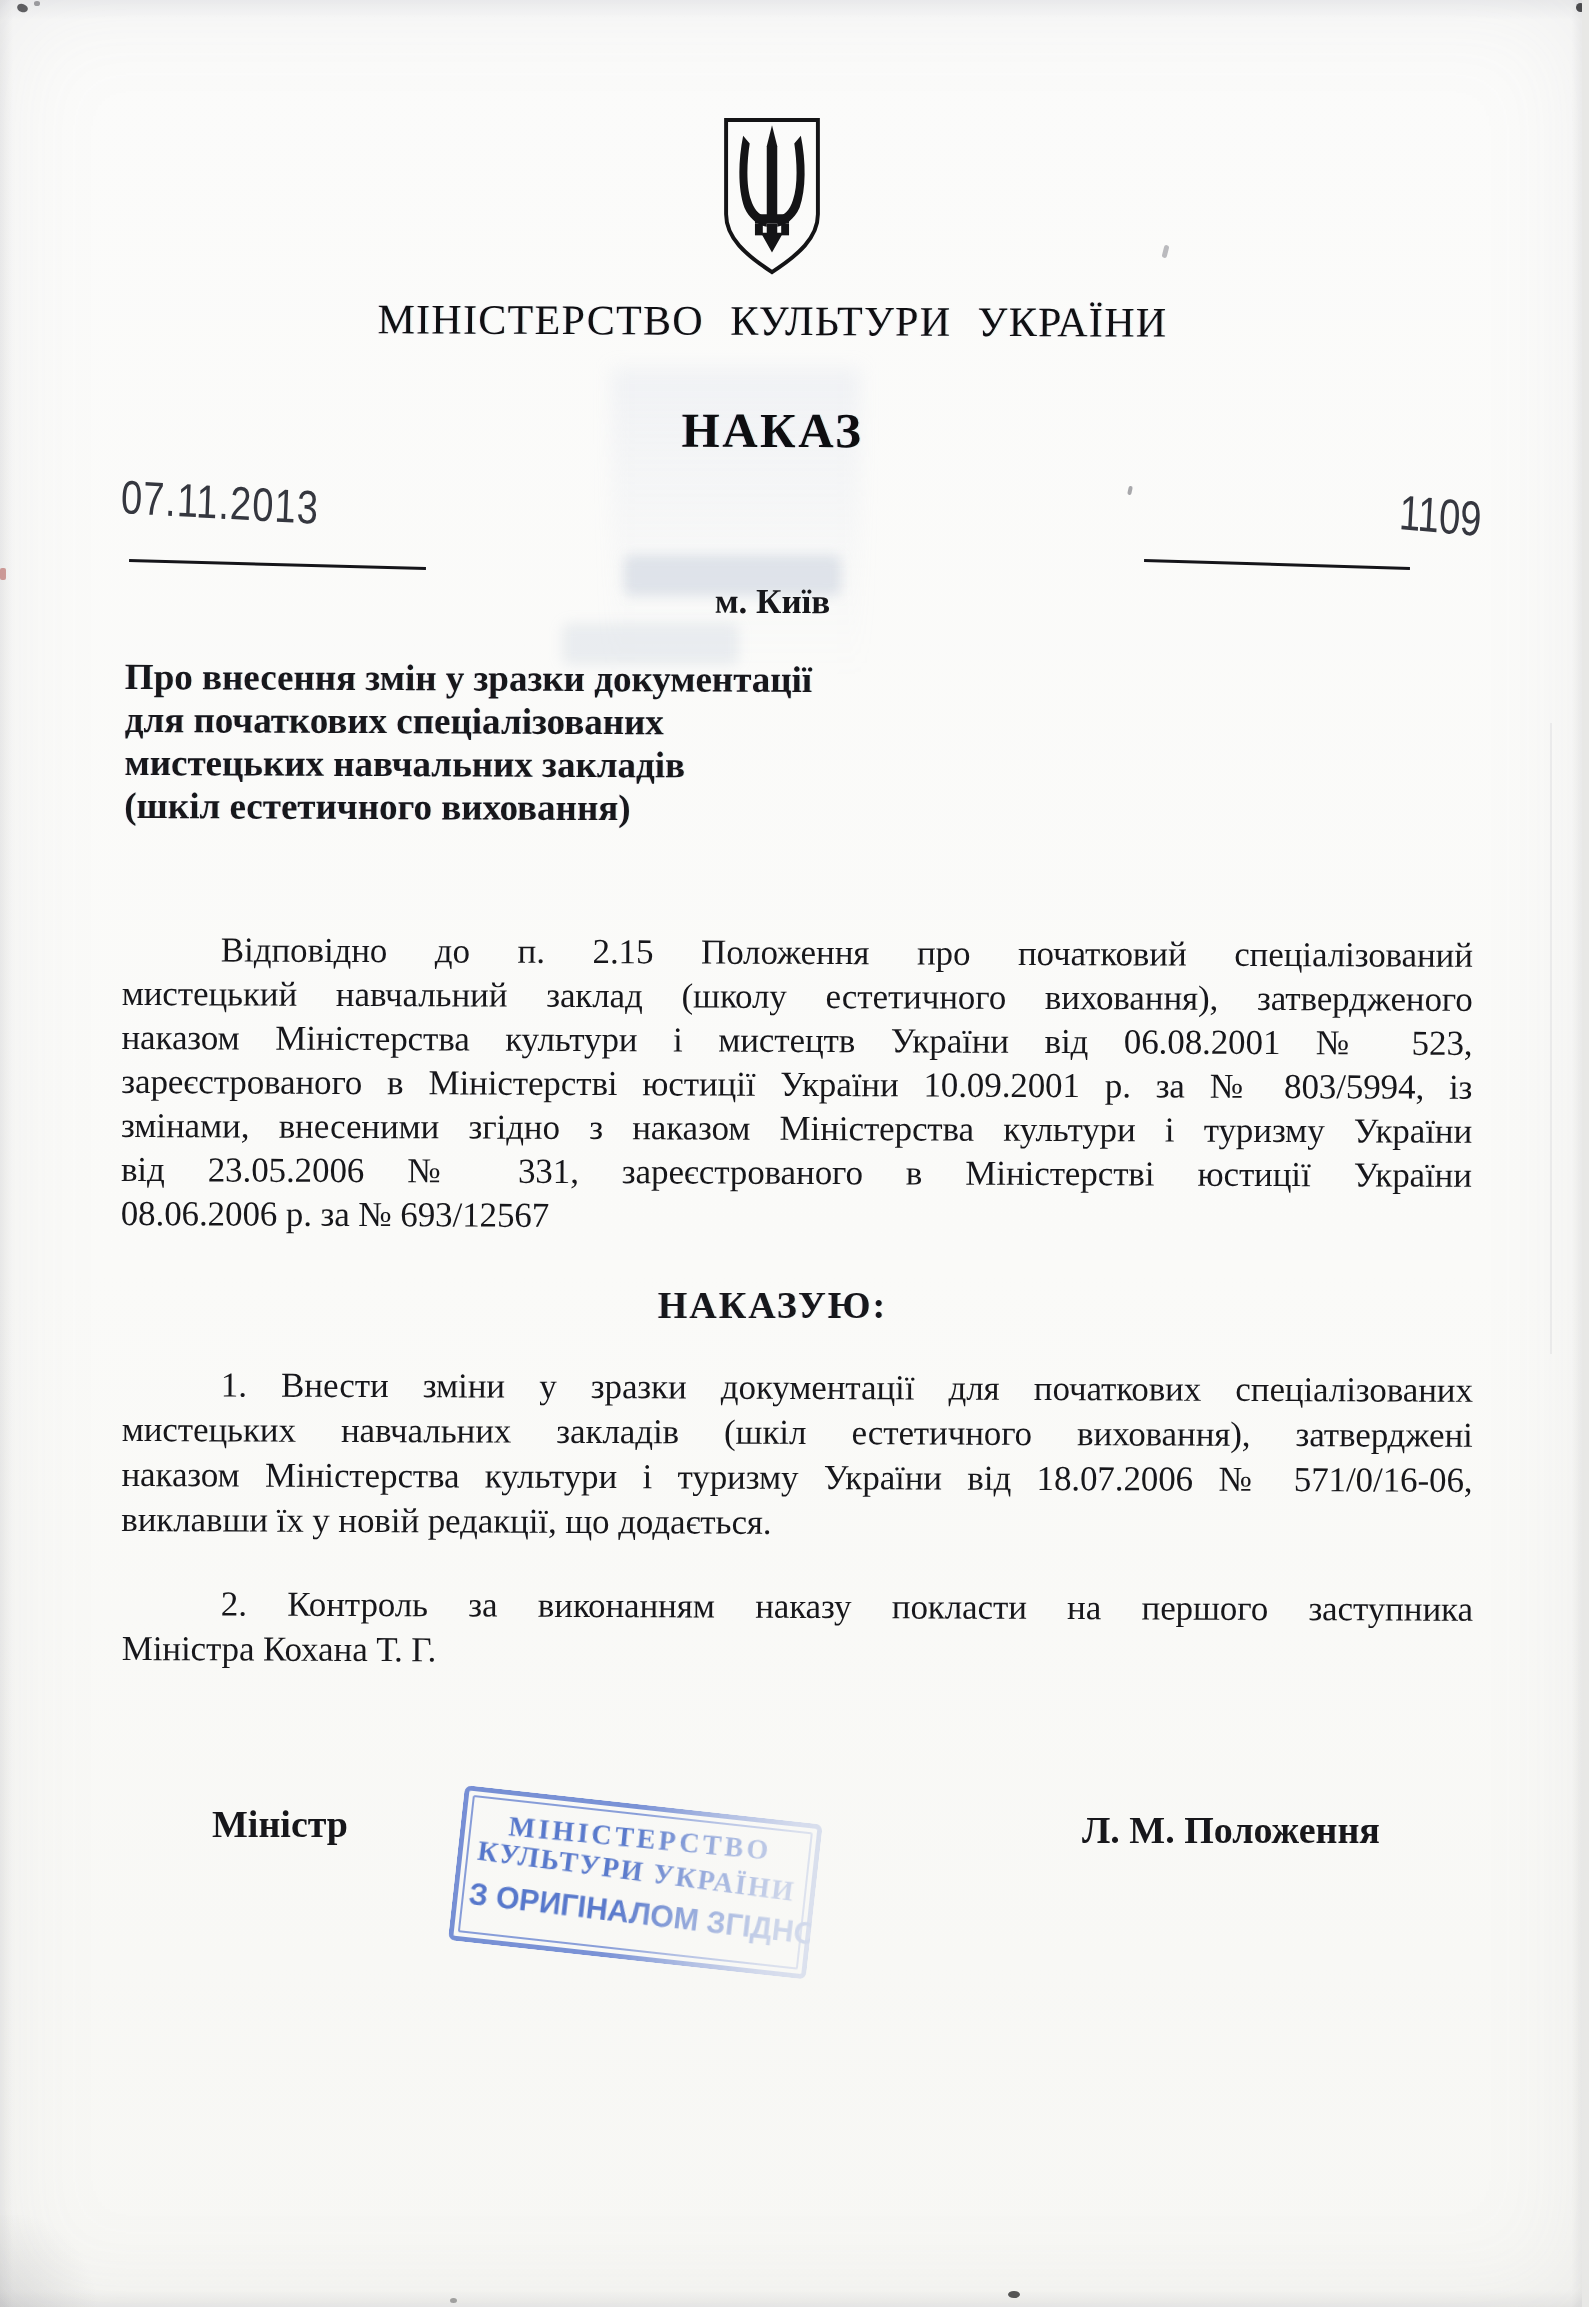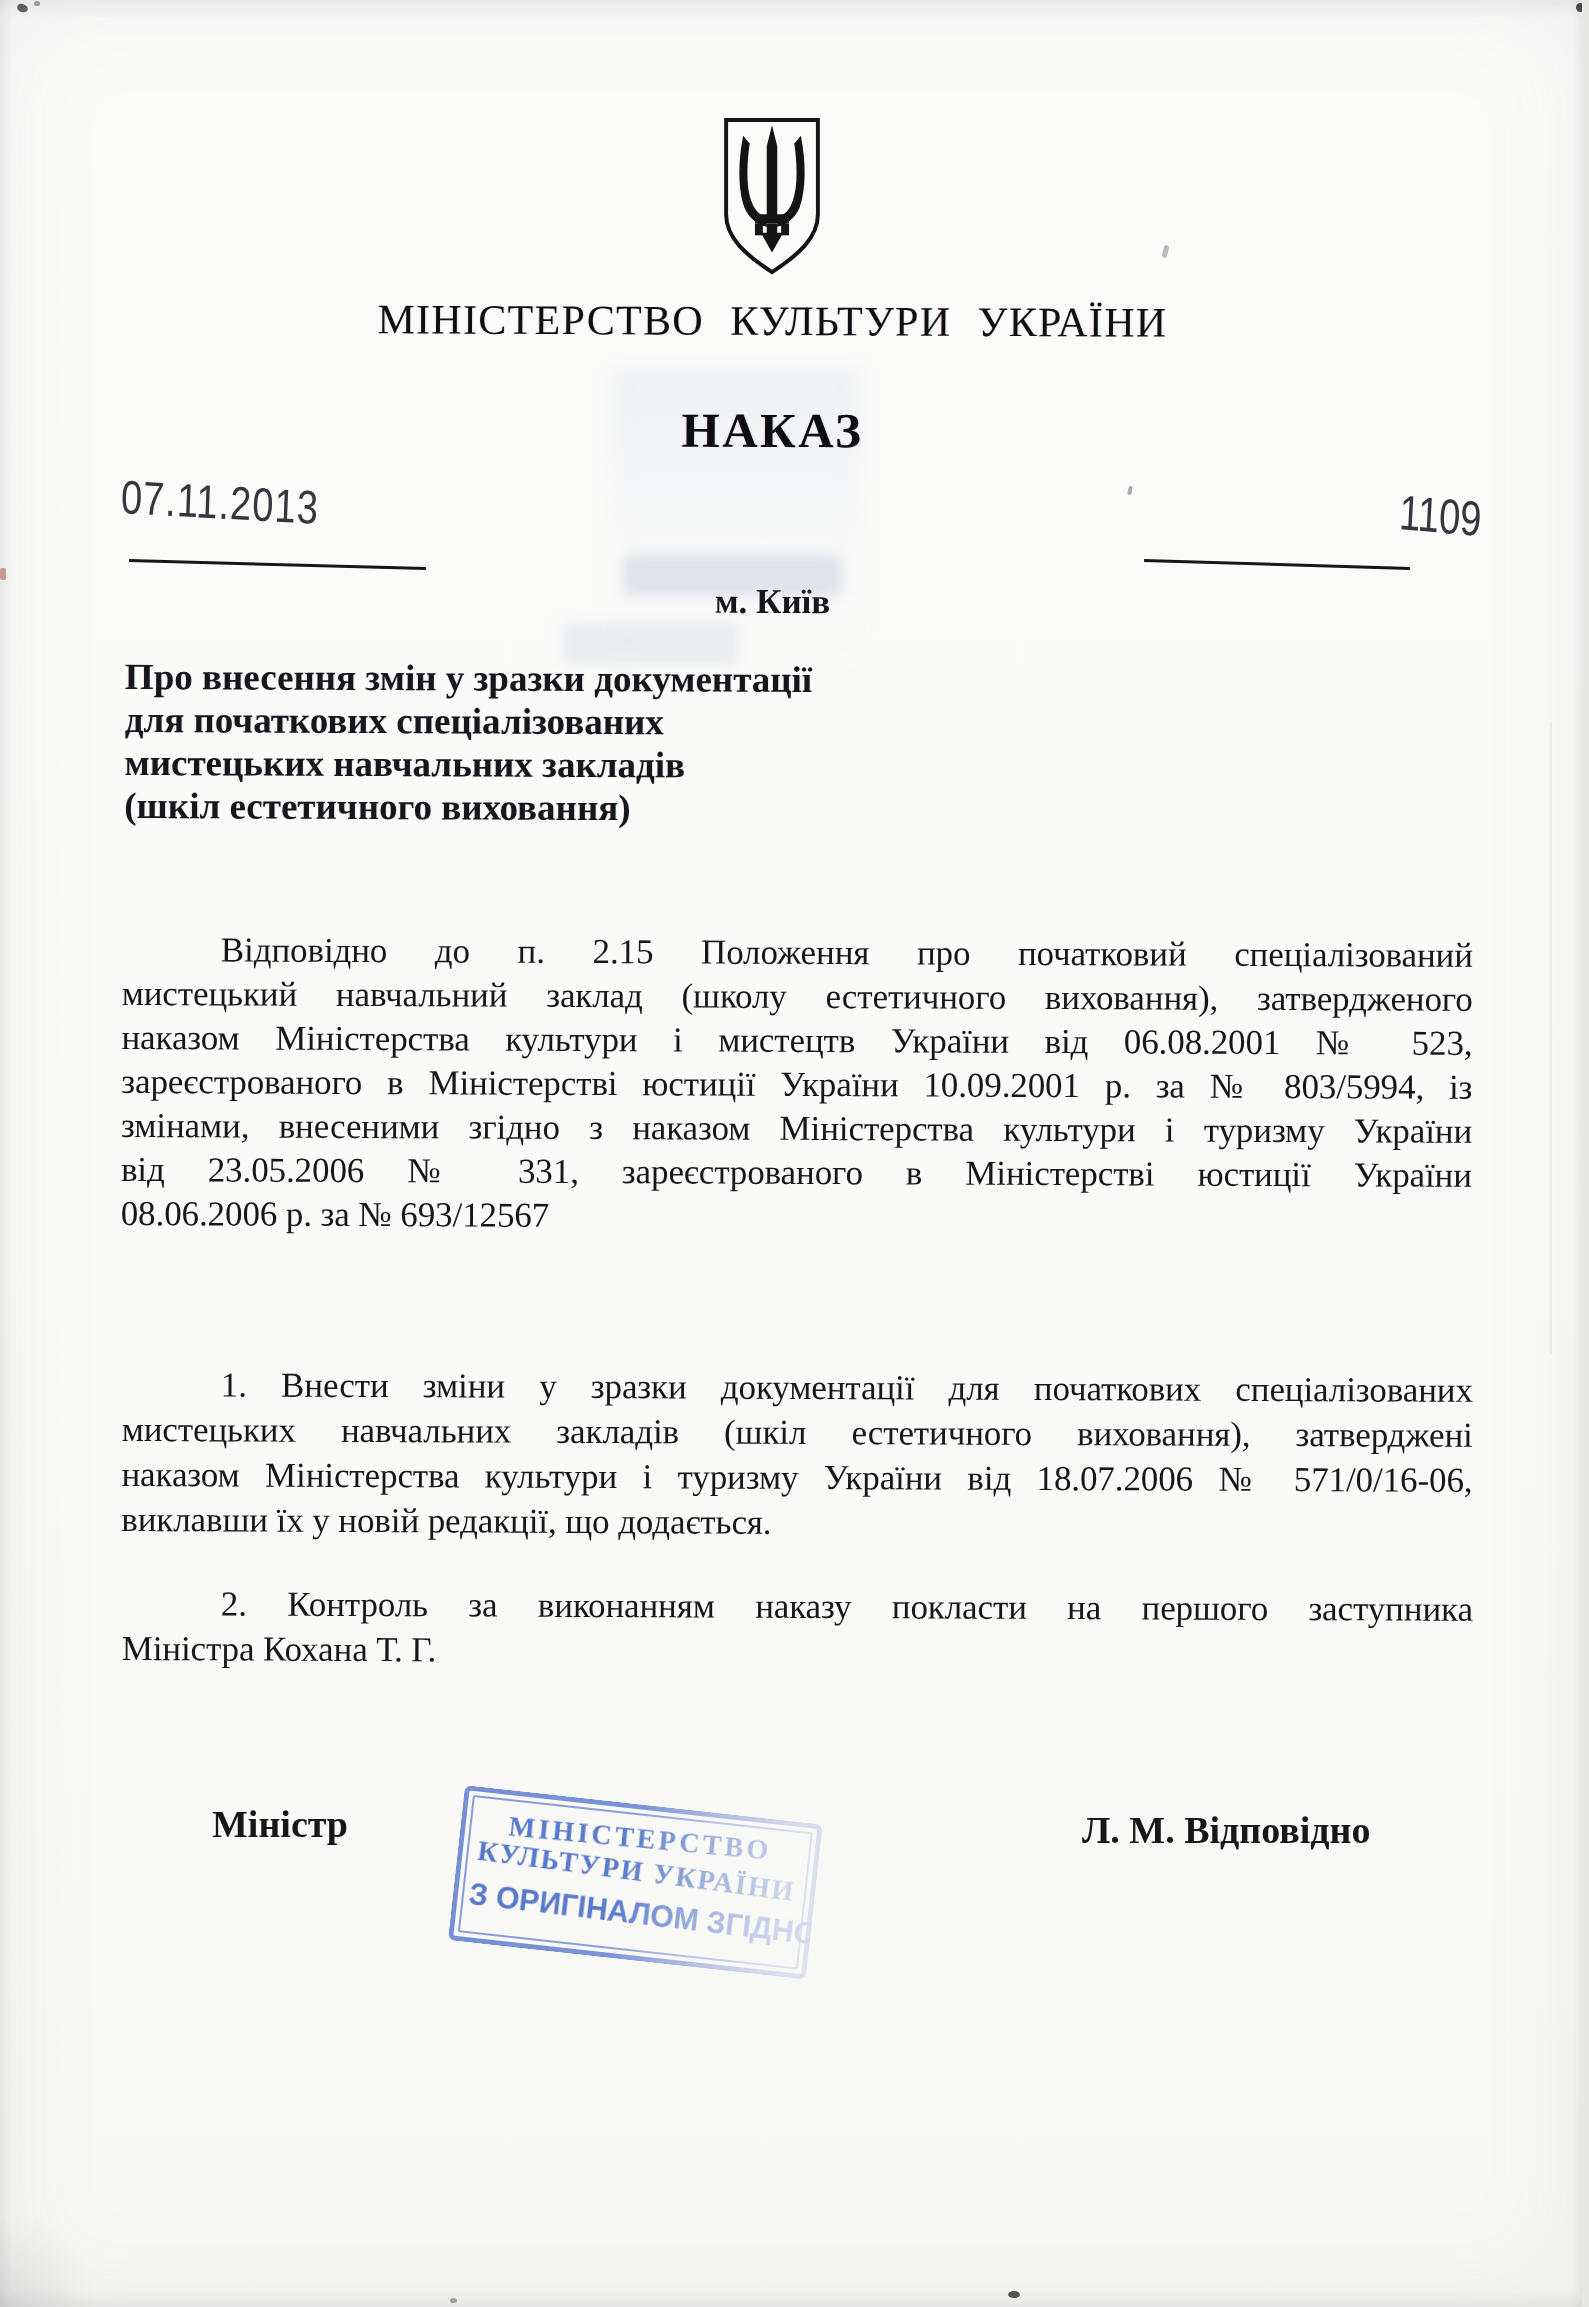--- a/index.html
+++ b/index.html
@@ -136,35 +136,36 @@
   <div class="abs block preamble">
     <div class="jl fi">Відповідно до п. 2.15 Положення про початковий спеціалізований</div>
     <div class="jl">мистецький навчальний заклад (школу естетичного виховання), затвердженого</div>
     <div class="jl">наказом Міністерства культури і мистецтв України від 06.08.2001 № 523,</div>
     <div class="jl">зареєстрованого в Міністерстві юстиції України 10.09.2001 р. за № 803/5994, із</div>
     <div class="jl">змінами, внесеними згідно з наказом Міністерства культури і туризму України</div>
     <div class="jl">від 23.05.2006 № 331, зареєстрованого в Міністерстві юстиції України</div>
     <div class="ll">08.06.2006 р. за № 693/12567</div>
   </div>
 
+  <div class="abs center-row order-heading">НАКАЗУЮ:</div>
 
   <div class="abs block item1">
     <div class="jl fi">1. Внести зміни у зразки документації для початкових спеціалізованих</div>
     <div class="jl">мистецьких навчальних закладів (шкіл естетичного виховання), затверджені</div>
     <div class="jl">наказом Міністерства культури і туризму України від 18.07.2006 № 571/0/16-06,</div>
     <div class="ll">виклавши їх у новій редакції, що додається.</div>
   </div>
 
   <div class="abs block item2">
     <div class="jl fi">2. Контроль за виконанням наказу покласти на першого заступника</div>
     <div class="ll">Міністра Кохана Т. Г.</div>
   </div>
 
   <div class="abs sig-role">Міністр</div>
-  <div class="abs sig-name">Л. М. Відповідно</div>
+  <div class="abs sig-name">Л. М. Положення</div>
 
   <div class="abs stamp">
     <div class="stamp-inner">
       <div class="stamp-l1">МІНІСТЕРСТВО</div>
       <div class="stamp-l2">КУЛЬТУРИ УКРАЇНИ</div>
       <div class="stamp-l3">З ОРИГІНАЛОМ ЗГІДНО</div>
     </div>
   </div>
 
 </div>

